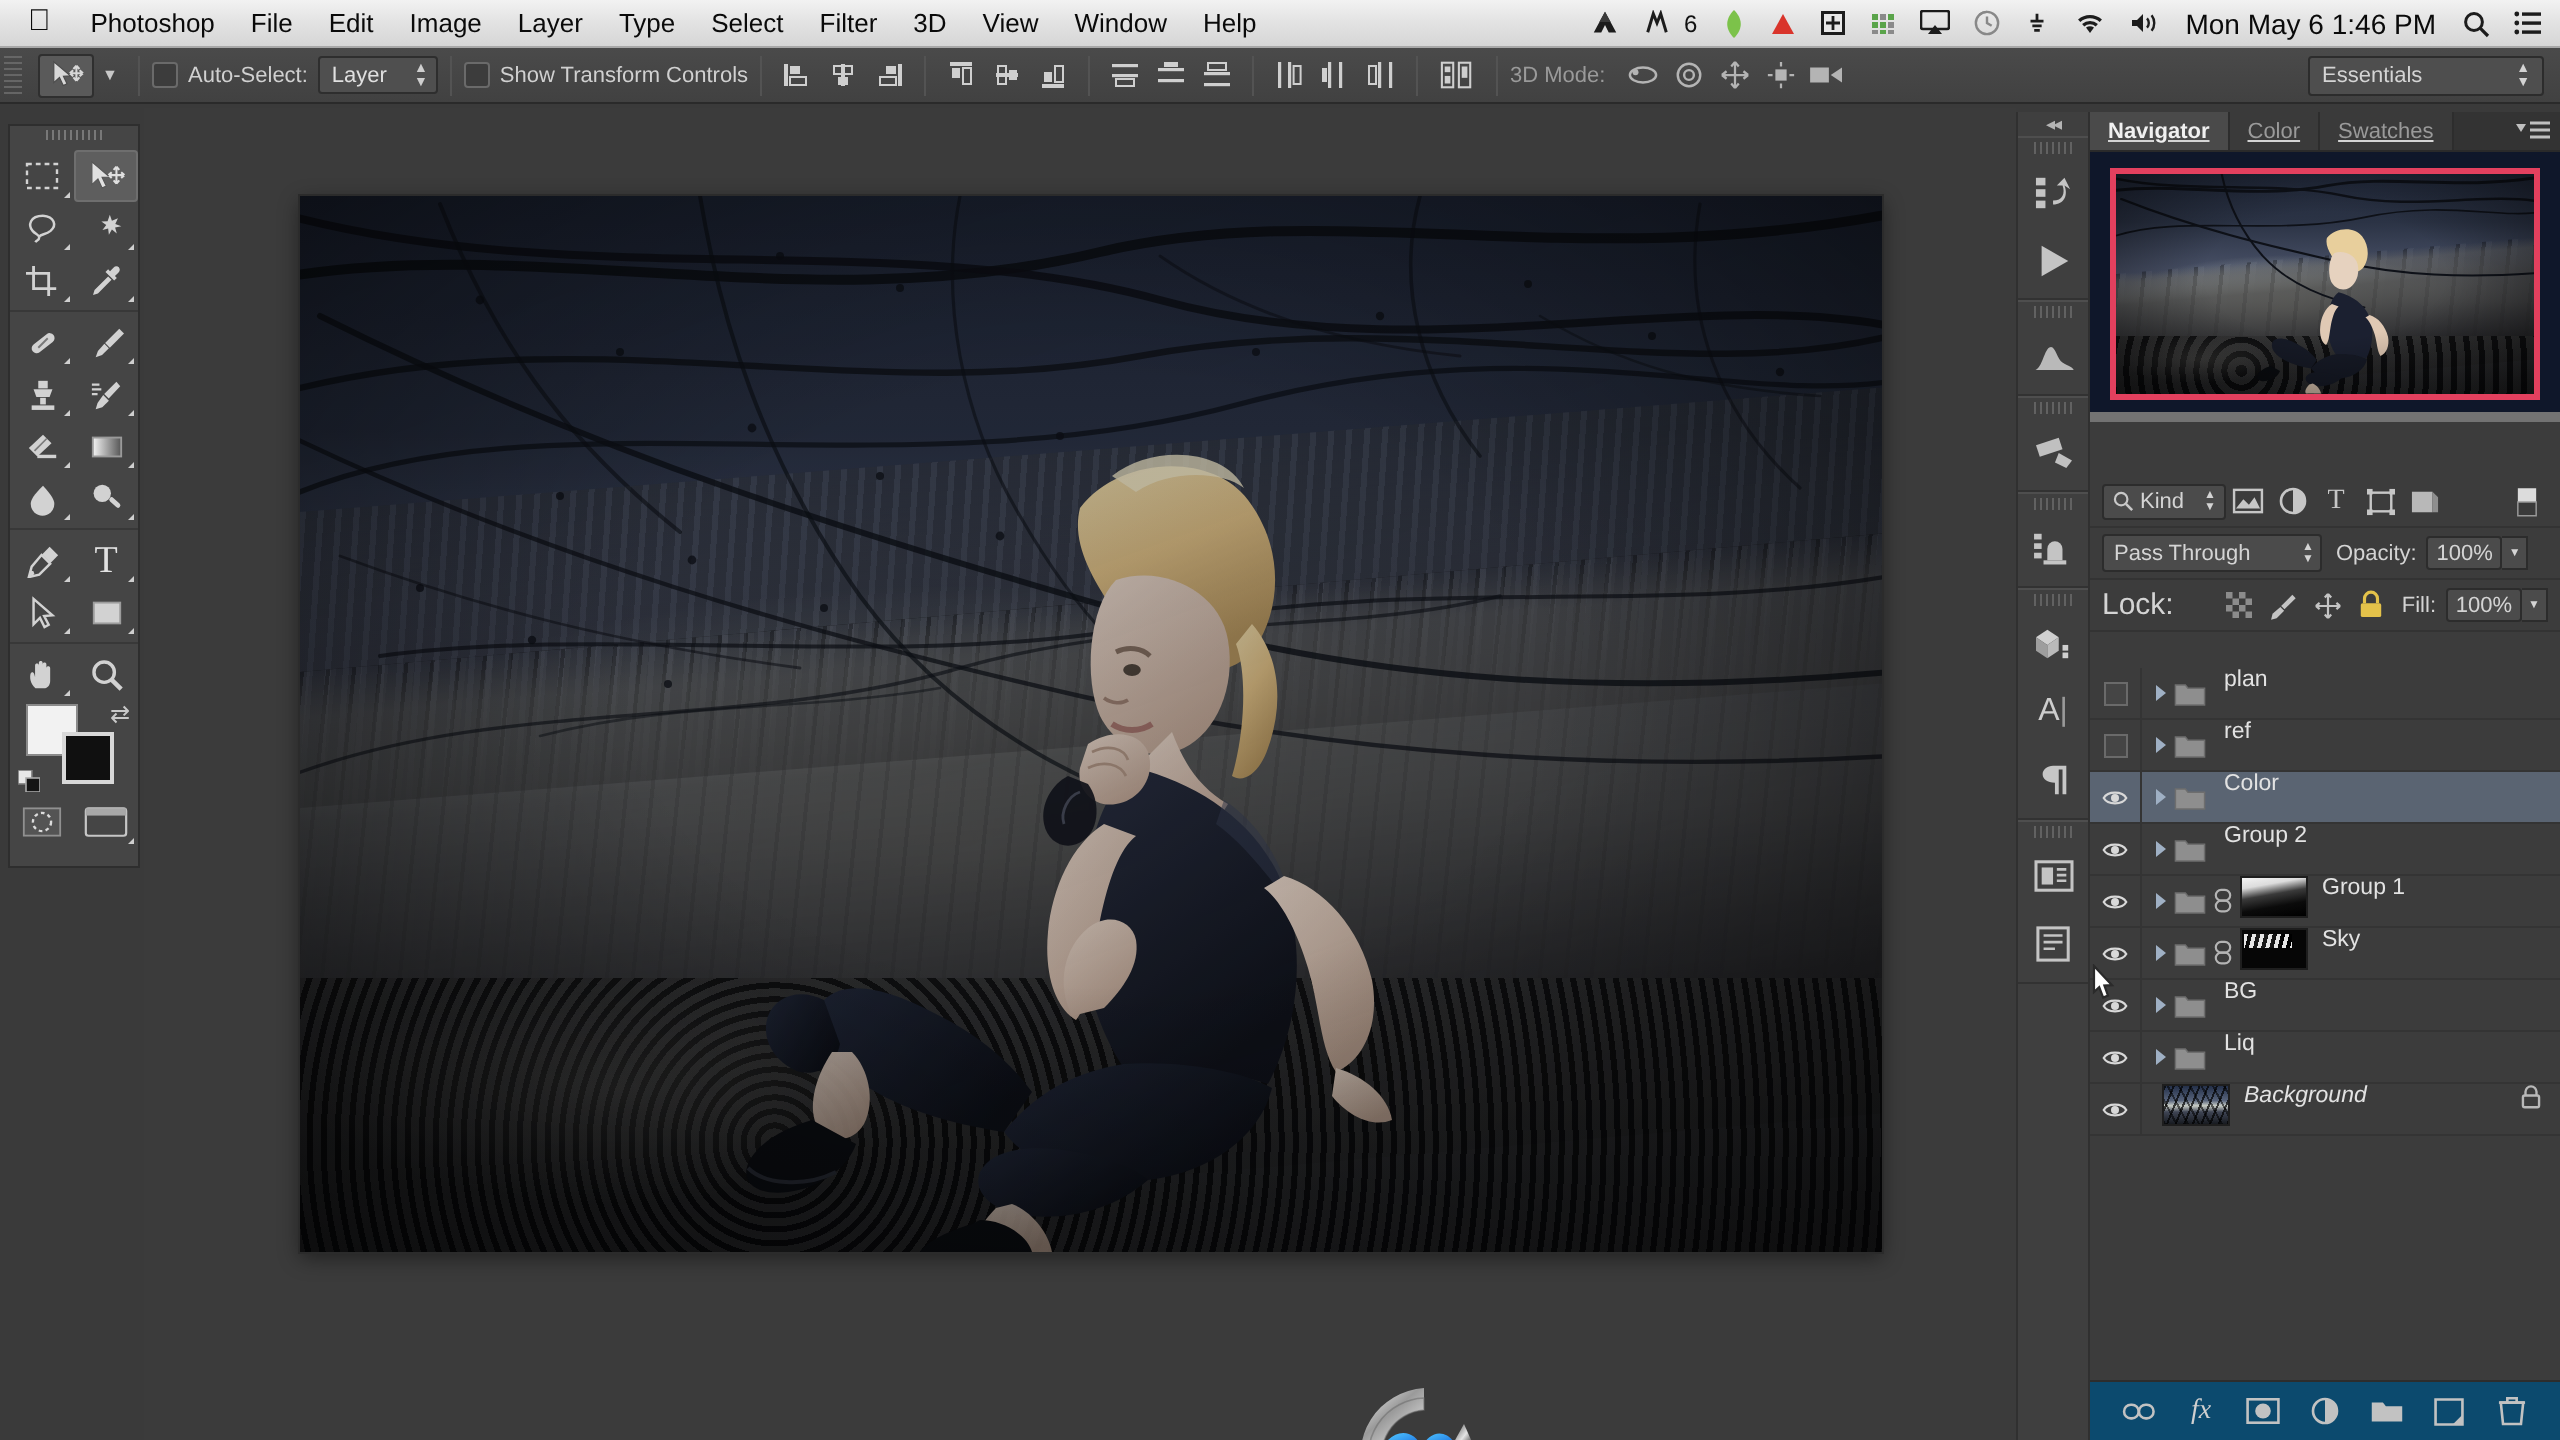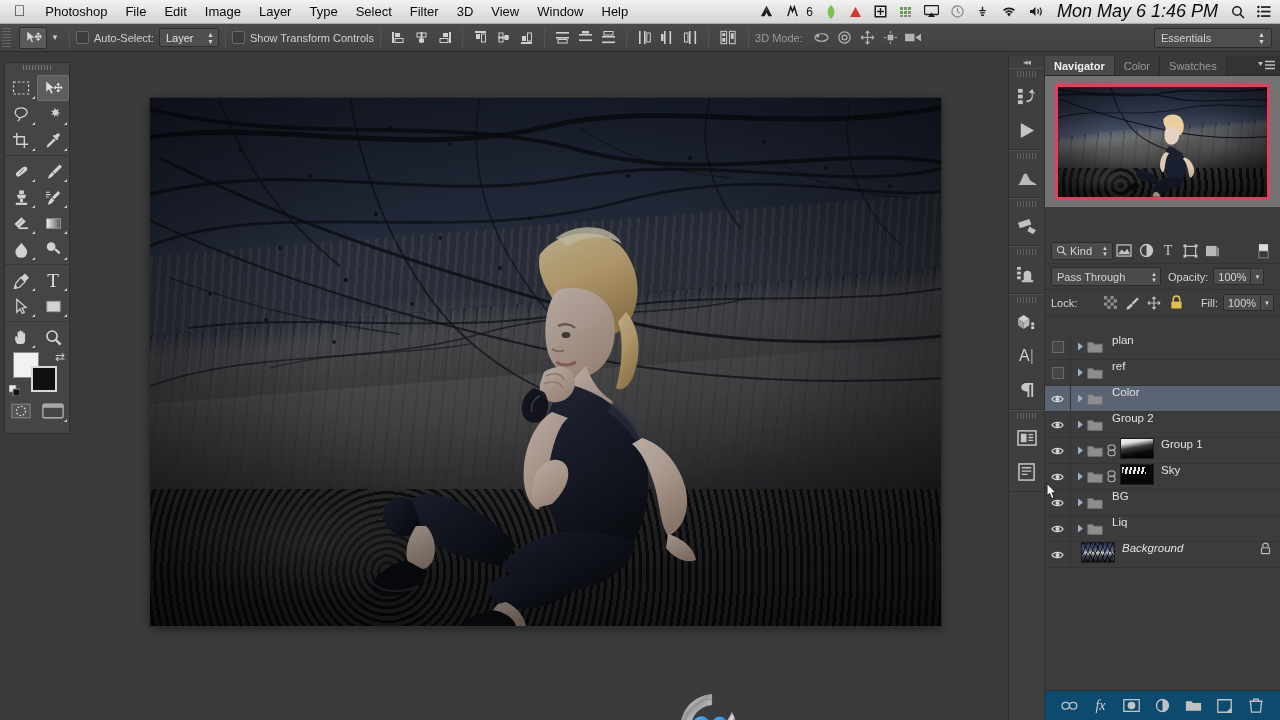--- a/index.html
+++ b/index.html
@@ -19,21 +19,21 @@
     border-bottom:1px solid #a8a8a8;
     display:flex; align-items:center; color:#0a0a0a; font-size:13px;
     z-index:100;
   }
   #menubar .apple { padding:0 11px 0 14px; font-size:15px; line-height:1; position:relative; top:-1px;}
   #menubar .mi { padding:0 9px; line-height:24px; white-space:nowrap; }
   #menubar .mi.bold { font-weight:normal; }
   #menubar .spacer { flex:1; }
   #menubar .status { display:flex; align-items:center; }
   #menubar .sicon { padding:0 6px; display:flex; align-items:center; line-height:1; }
-  #menubar .clock { padding:0 7px; font-size:18px;font-style:italic; }
+  #menubar .clock { padding:0 7px; font-size:14px; }
 
   
   #optionsbar {
     position:absolute; top:24px; left:0; width:1280px; height:28px;
     background:linear-gradient(to bottom,#4a4a4a,#414141);
     border-bottom:1px solid #2a2a2a;
     display:flex; align-items:center; z-index:90;
   }
   .grip { width:9px; height:20px; margin:0 4px 0 2px;
     background:repeating-linear-gradient(to bottom,#6e6e6e 0 1px,transparent 1px 3px);
@@ -138,21 +138,21 @@
   .dicon { height:34px; display:flex; align-items:center; justify-content:center; }
 
   #rightpanels { position:absolute; right:0; top:56px; width:235px; bottom:0; background:#3c3c3c; }
 
   .panel-tabs { display:flex; height:20px; background:#333; border-bottom:1px solid #2a2a2a; position:relative;}
   .ptab { padding:0 9px; line-height:20px; font-size:11px; color:#9a9a9a; background:#3a3a3a;
           border-right:1px solid #2d2d2d; }
   .ptab.active { background:#4a4a4a; color:#f0f0f0; font-weight:bold; }
   .pmenu { position:absolute; right:4px; top:4px; display:flex; align-items:center; gap:2px; }
 
-  #navpanel { background:#737373; border-bottom:1px solid #737373; }
+  #navpanel { background:#0f172a; border-bottom:5px solid #737373;text-decoration:underline; }
   #navthumbwrap { padding:8px 10px 6px; }
   #navthumb { position:relative; height:116px; border:3px solid #e3405e; overflow:hidden; }
   #navfoot { height:18px; display:flex; align-items:center; padding:0 6px; gap:7px; font-size:11px;
              border-top:1px solid #3a3a3a; }
   #navzoomslider { flex:1; height:9px; background:#323232; border:1px solid #555; border-radius:2px; position:relative;}
   #navzoomslider .thumb { position:absolute; left:42%; top:-2px; width:11px; height:13px;
       background:linear-gradient(to bottom,#d8d8d8,#9a9a9a); border-radius:2px 2px 5px 5px; }
 
   #layerspanel { background:#3c3c3c; position:absolute; left:0; right:0; top:182px; bottom:0; }
   .lp-row { height:26px; display:flex; align-items:center; padding:0 6px; border-bottom:1px solid #333; }
@@ -997,21 +997,21 @@
       <div class="blend-select">
         <span style="flex:1">Pass Through</span>
         <span style="position:absolute;right:3px;font-size:6px;line-height:6px;text-align:center">▲<br>▼</span>
       </div>
       <span style="margin:0 5px 0 7px;font-size:11px">Opacity:</span>
       <div class="numfield">100%</div>
       <div class="numstep">▼</div>
     </div>
 
     <div class="lp-row">
-      <span style="font-size:11px;margin-right:22px">Lock:</span>
+      <span style="font-size:15px;margin-right:22px">Lock:</span>
       <div class="kind-ico">
         <svg width="13" height="13" viewBox="0 0 14 14">
             <g fill="#8c8c8c">
               <rect x="0" y="0" width="3.5" height="3.5"></rect>
               <rect x="7" y="0" width="3.5" height="3.5"></rect>
               <rect x="3.5" y="3.5" width="3.5" height="3.5"></rect>
               <rect x="10.5" y="3.5" width="3.5" height="3.5"></rect>
               <rect x="0" y="7" width="3.5" height="3.5"></rect>
               <rect x="7" y="7" width="3.5" height="3.5"></rect>
               <rect x="3.5" y="10.5" width="3.5" height="3.5"></rect>

